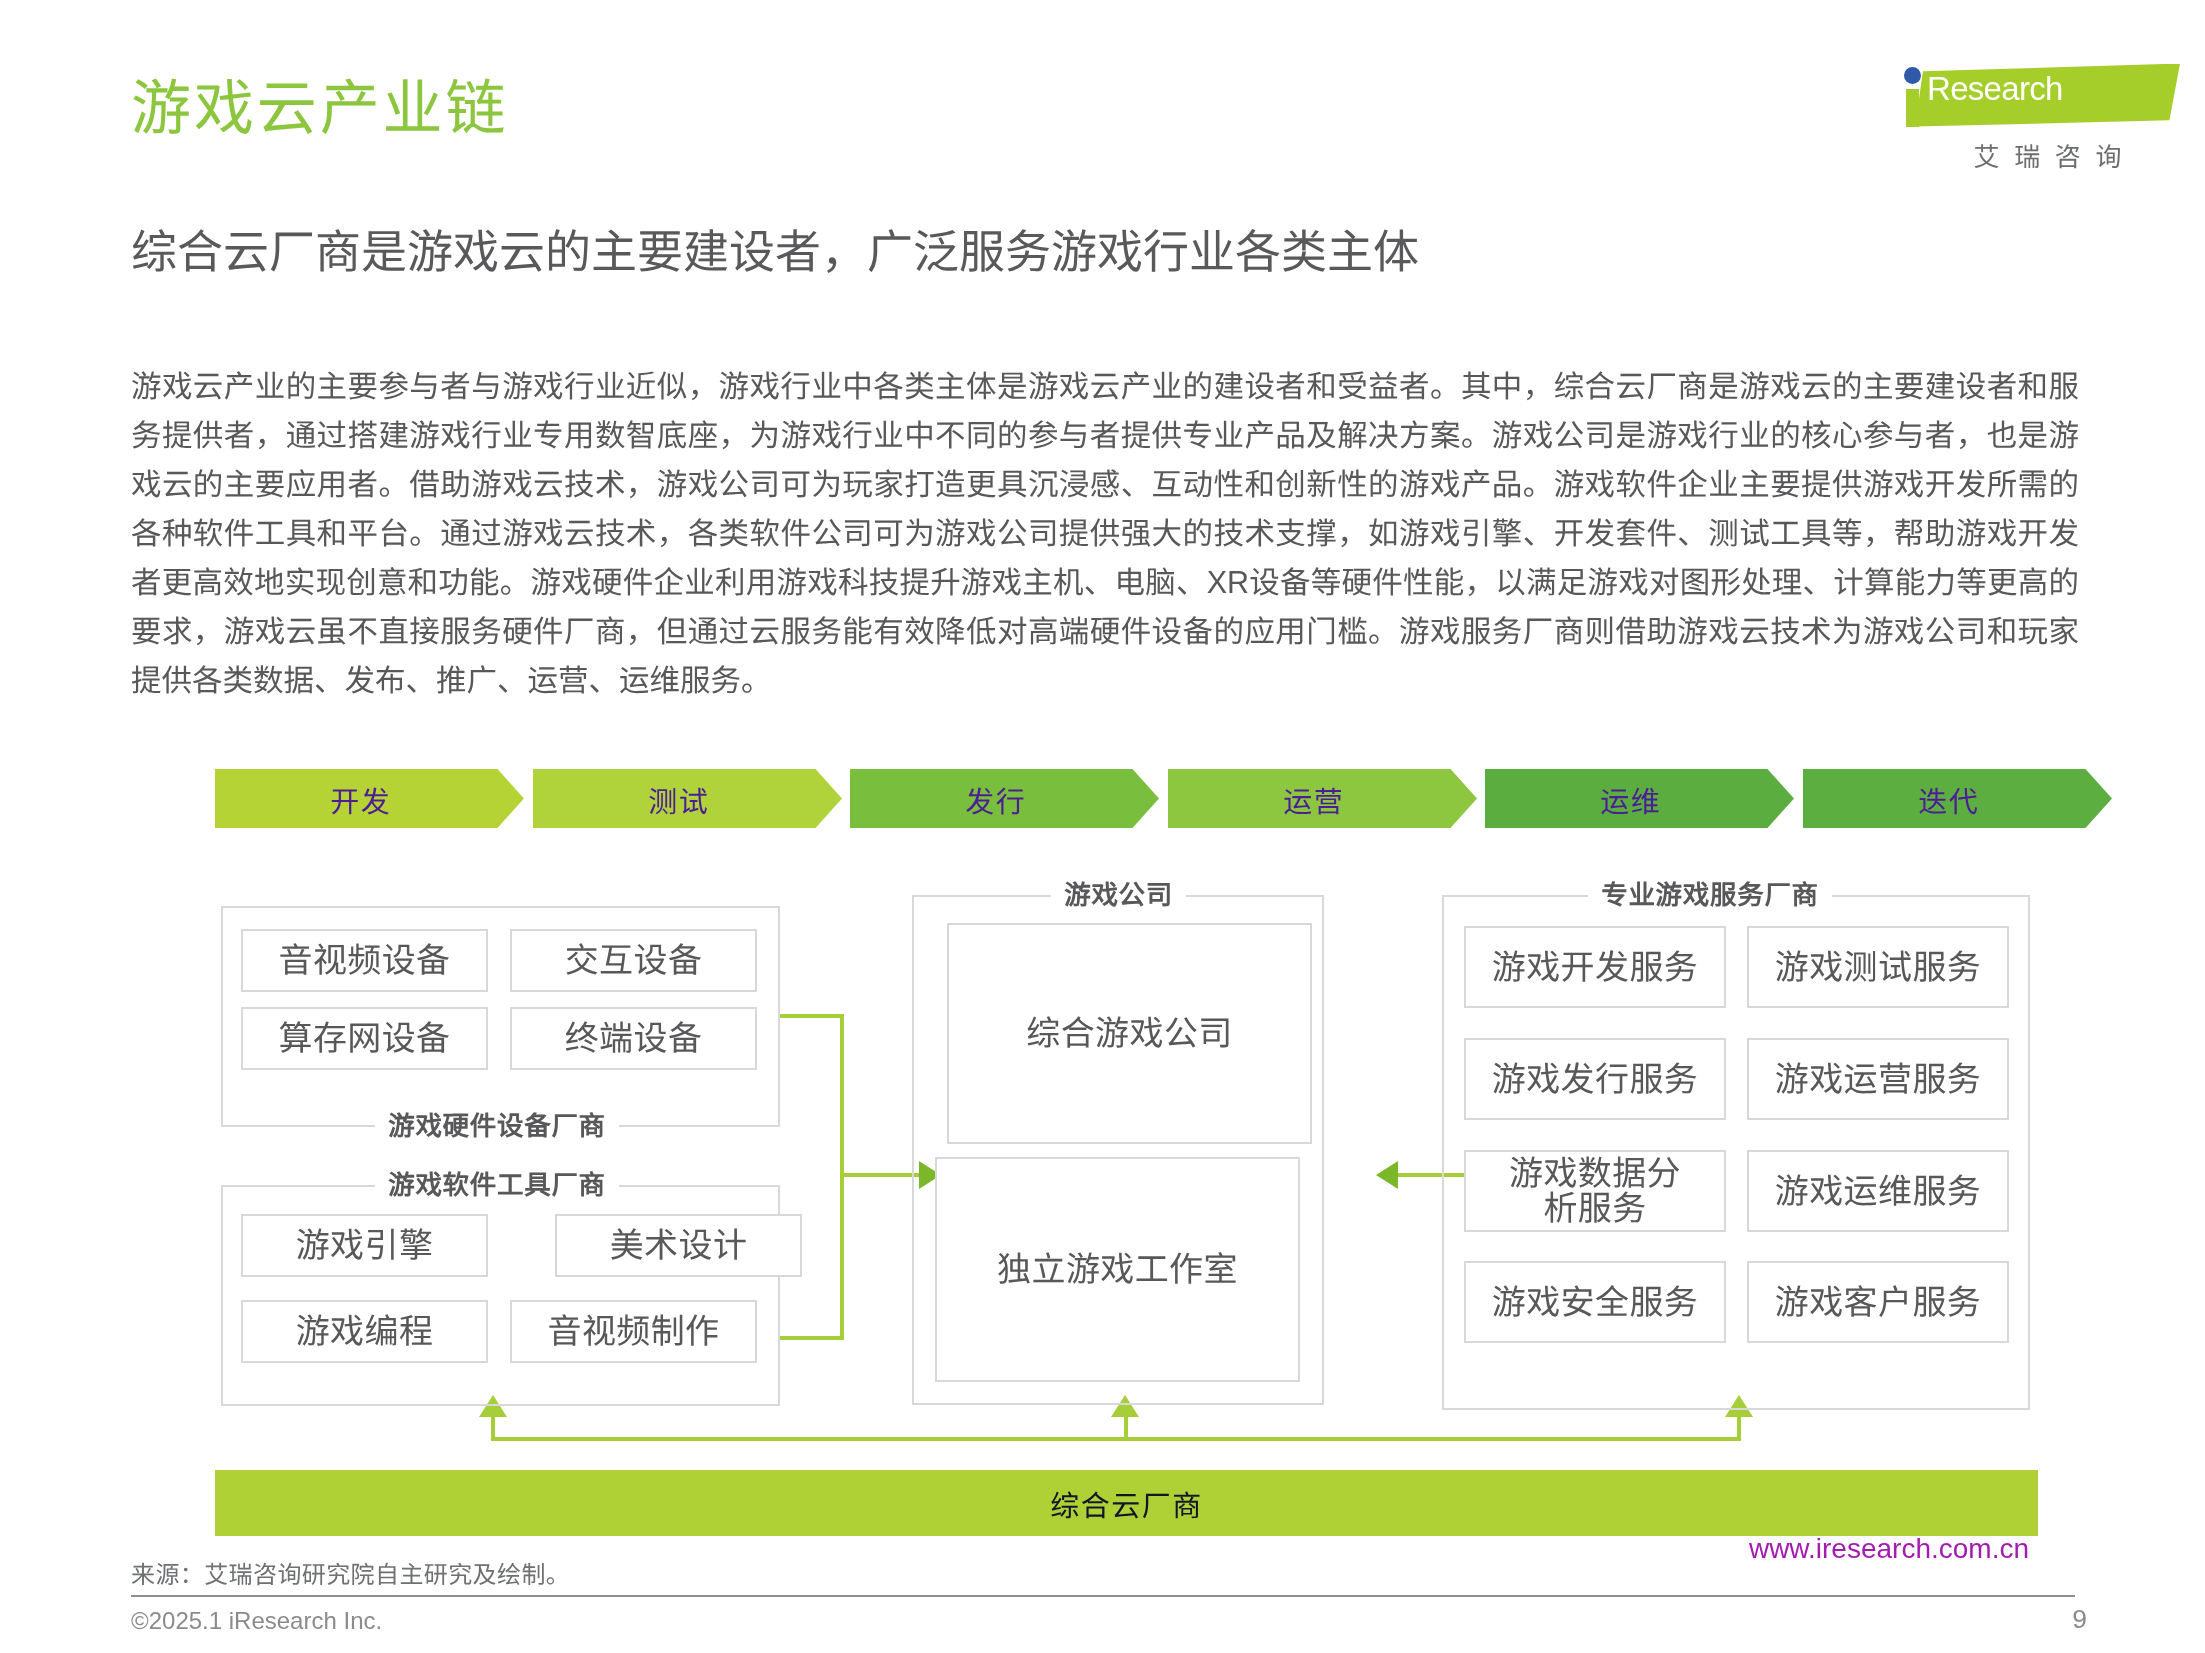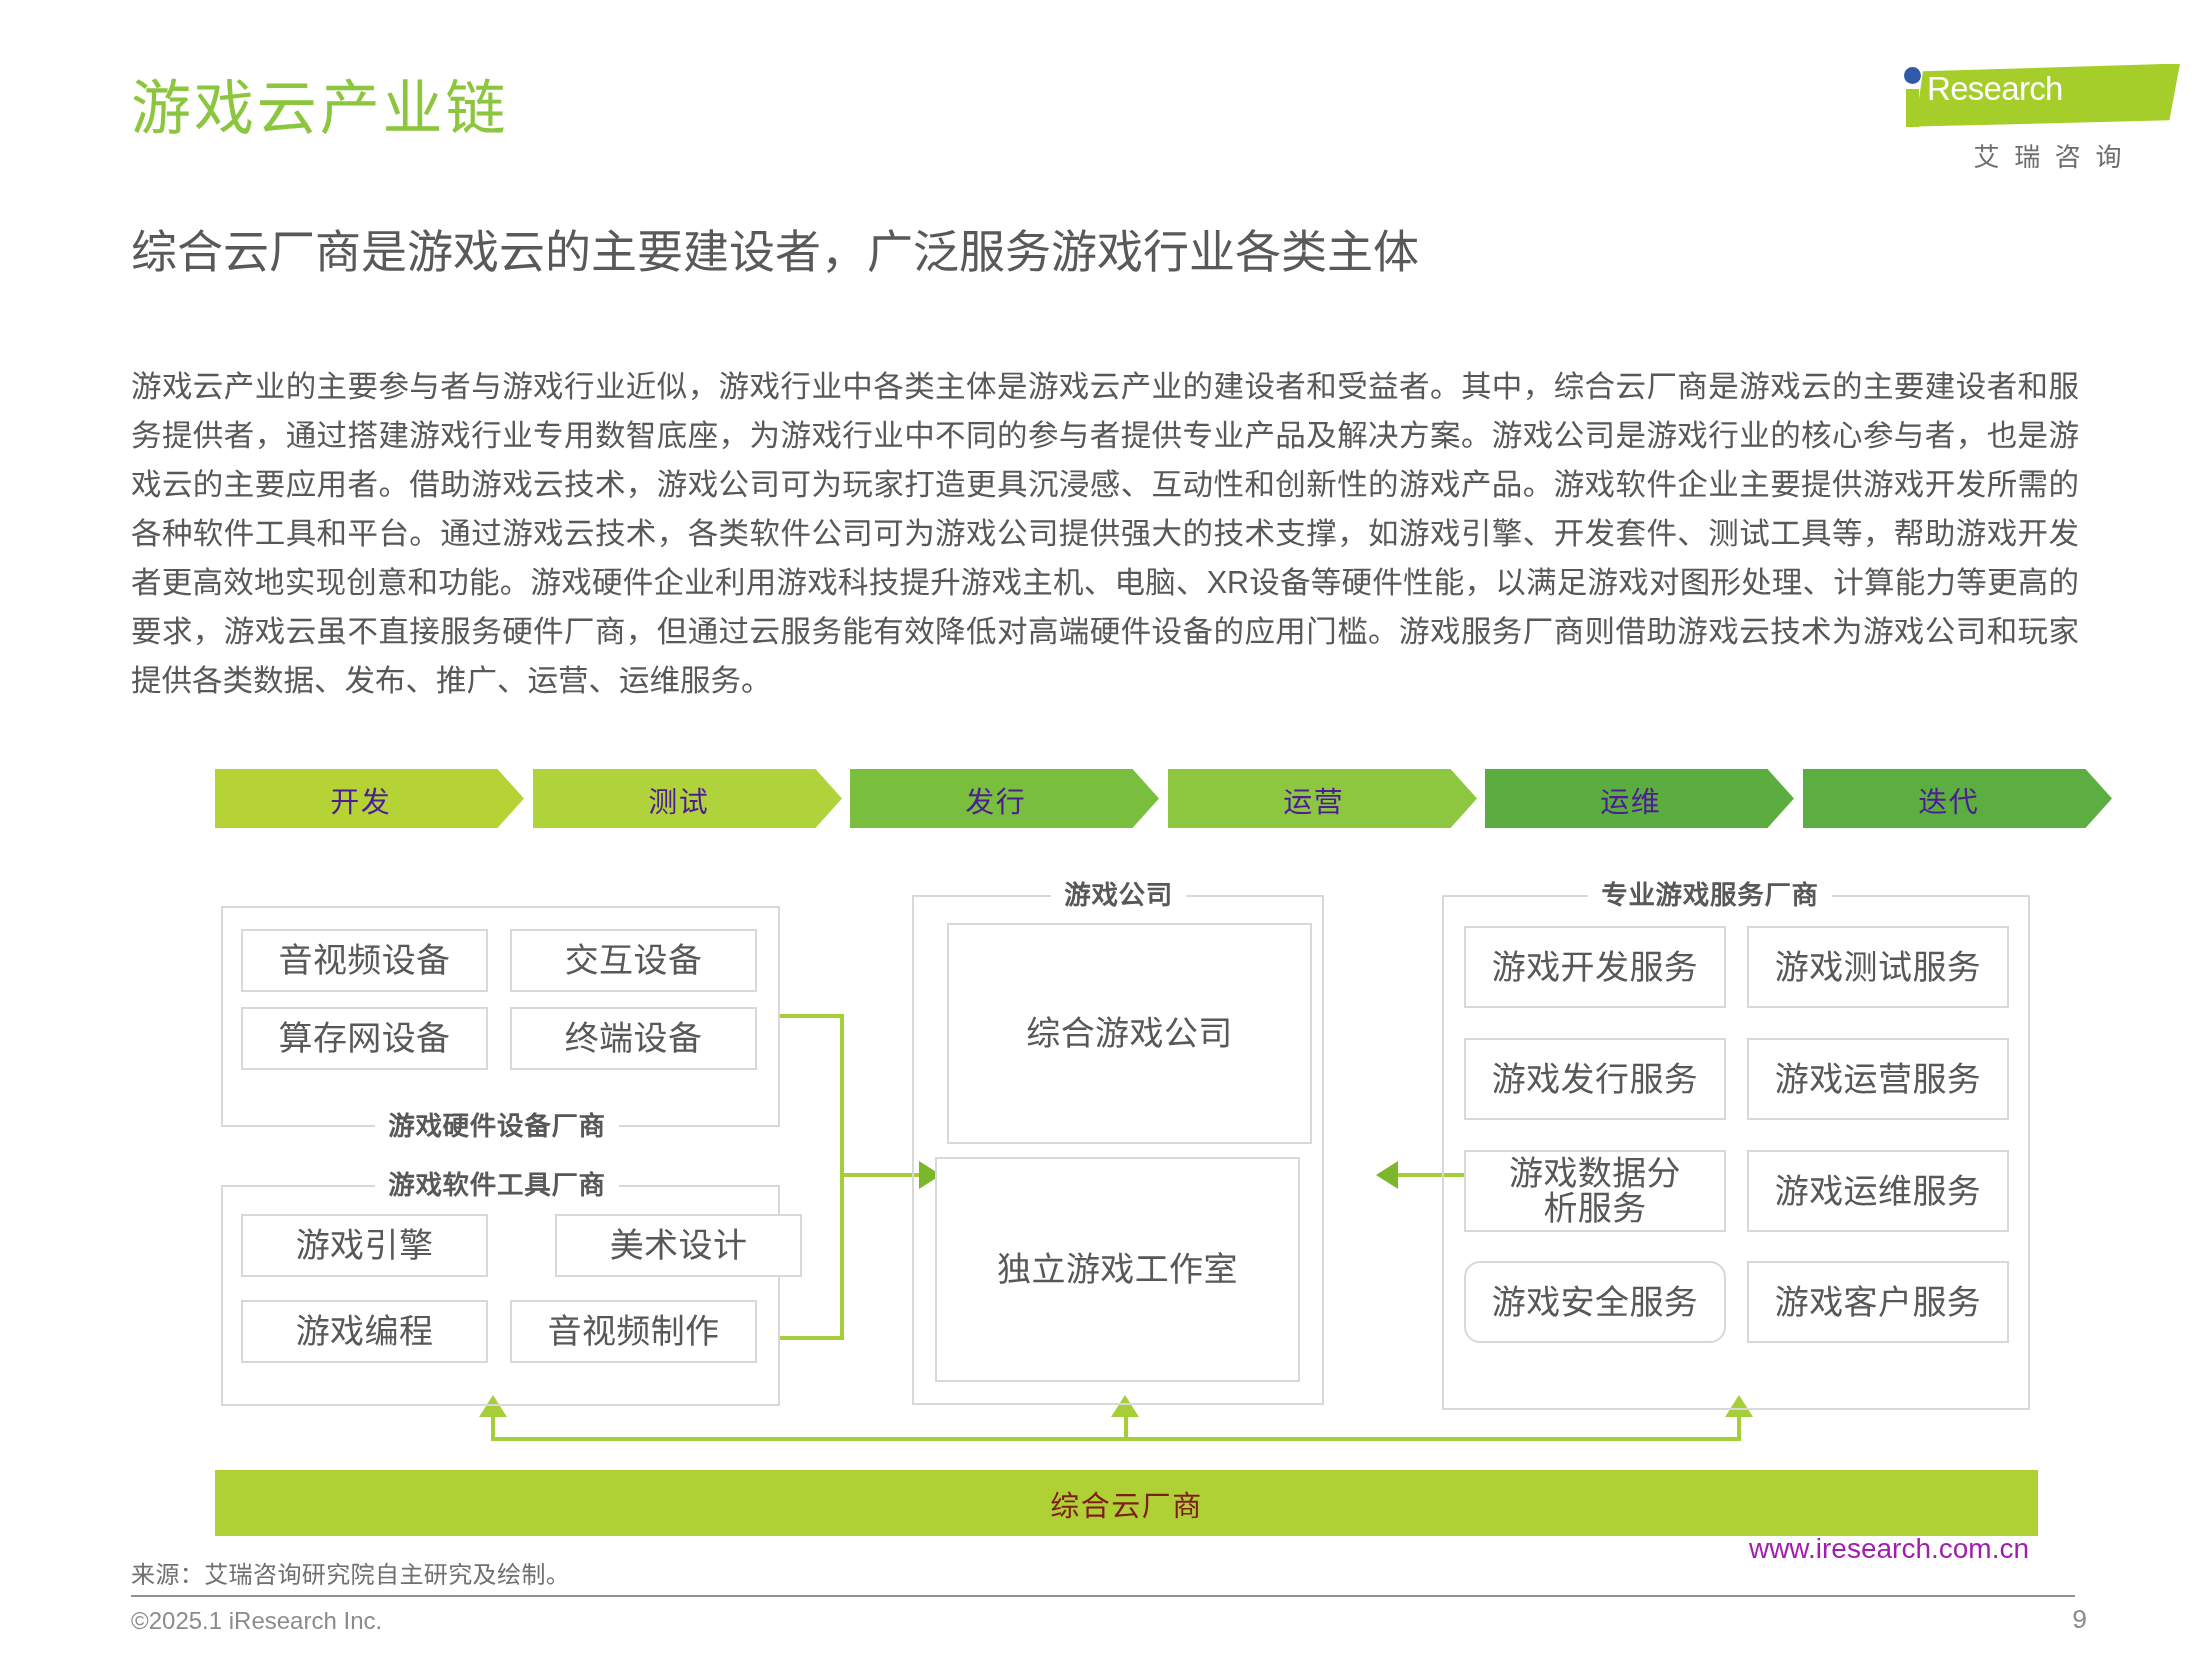--- a/index.html
+++ b/index.html
@@ -180,21 +180,21 @@
   #cloud-bar {
     position: absolute;
     left: 215px; top: 1470px;
     width: 1823px; height: 66px;
     background: #b0d136;
     display: flex;
     align-items: center;
     justify-content: center;
   }
   #cloud-bar span {
-    color: #7f1d1d;
+    color: #0f172a;
     font-size: 29px;
     letter-spacing: 1.5px;
   }
 
   
   #source-note {
     position: absolute;
     left: 131px; top: 1555px;
     font-size: 24px;
     color: #6f7072;
@@ -306,21 +306,21 @@
     <div class="cell" style="left:935px; top:1157px; width:365px; height:225px;">独立游戏工作室</div>
 
     <div class="group-box" style="left:1442px; top:895px; width:588px; height:515px;"></div>
     <div class="group-title" style="left:1588px; top:879px;">专业游戏服务厂商</div>
     <div class="cell" style="left:1464px; top:926px; width:262px; height:82px;">游戏开发服务</div>
     <div class="cell" style="left:1747px; top:926px; width:262px; height:82px;">游戏测试服务</div>
     <div class="cell" style="left:1464px; top:1038px; width:262px; height:82px;">游戏发行服务</div>
     <div class="cell" style="left:1747px; top:1038px; width:262px; height:82px;">游戏运营服务</div>
     <div class="cell" style="left:1464px; top:1150px; width:262px; height:82px; padding:0 26px;">游戏数据分析服务</div>
     <div class="cell" style="left:1747px; top:1150px; width:262px; height:82px;">游戏运维服务</div>
-    <div class="cell" style="left:1464px; top:1261px; width:262px; height:82px;border-radius:16px;">游戏安全服务</div>
+    <div class="cell" style="left:1464px; top:1261px; width:262px; height:82px;">游戏安全服务</div>
     <div class="cell" style="left:1747px; top:1261px; width:262px; height:82px;">游戏客户服务</div>
 
   </div>
 
   <div id="cloud-bar" style="background: rgb(176, 209, 54);">
     <span>综合云厂商</span>
   </div>
 
   <div id="source-note">来源：艾瑞咨询研究院自主研究及绘制。</div>
   <div id="footer-rule"></div>

